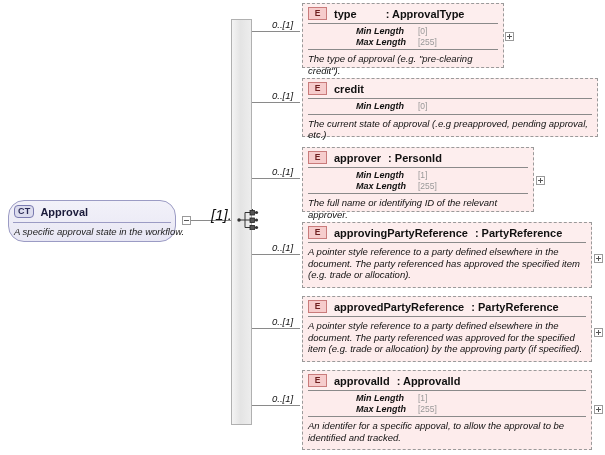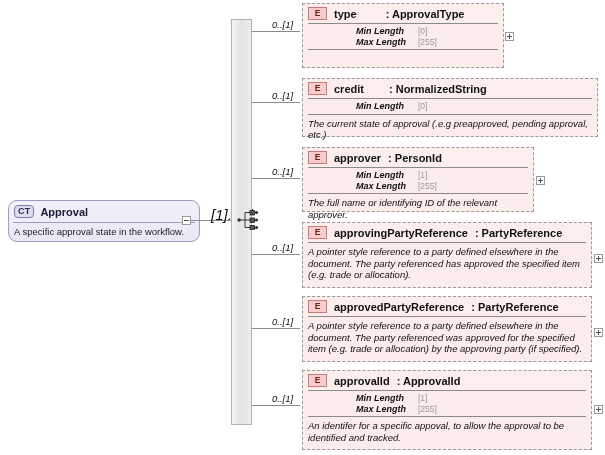--- a/index.html
+++ b/index.html
@@ -13,24 +13,24 @@
     position: relative;
     font-family: "Liberation Sans", sans-serif;
     overflow: hidden;
   }
 
   
   #ct-box {
     position: absolute;
     left: 8px;
     top: 200px;
-    width: 192px;
+    width: 168px;
     height: 42px;
     border: 1px solid #9b9bc4;
-    border-radius: 9px;
+    border-radius: 16px;
     background: linear-gradient(to bottom, #f2f1f9 0%, #e8e7f4 100%);
     box-sizing: border-box;
   }
   #ct-head {
     height: 21px;
     display: flex;
     align-items: center;
     padding-left: 5px;
     gap: 6px;
   }
@@ -51,20 +51,21 @@
     font-weight: bold;
     color: #1a1a3a;
   }
   #ct-sep {
     height: 1px;
     background: #9b9bc4;
     margin: 0 4px;
   }
   #ct-doc {
     font-size: 9.5px;
+    font-style: italic;
     color: #222;
     padding: 3px 6px 0 5px;
     white-space: nowrap;
   }
 
   
   .expander {
     position: absolute;
     width: 9px;
     height: 9px;
@@ -283,28 +284,28 @@
     <div class="facet-row">
       <span class="facet-label">Min Length</span>
       <span class="facet-val">[0]</span>
     </div>
     <div class="facet-row">
       <span class="facet-label">Max Length</span>
       <span class="facet-val">[255]</span>
     </div>
   </div>
   <div class="elem-rule"></div>
+  <div class="elem-doc">The type of approval (e.g. "pre-clearing credit").</div>
 </div>
 <div class="expander plus" style="left:505px; top:32px;"></div>
 
 <div class="elem" style="left:302px; top:78px; width:296px; height:59px;">
   <div class="elem-head">
     <span class="e-badge">E</span>
     <span class="elem-name">credit</span>
-    <span class="elem-type" style="margin-left:18px;">: NormalizedString</span>
   </div>
   <div class="elem-rule"></div>
   <div class="facets">
     <div class="facet-row">
       <span class="facet-label">Min Length</span>
       <span class="facet-val">[0]</span>
     </div>
   </div>
   <div class="elem-rule"></div>
   <div class="elem-doc">The current state of approval (.e.g preapproved, pending approval, etc.)</div>

